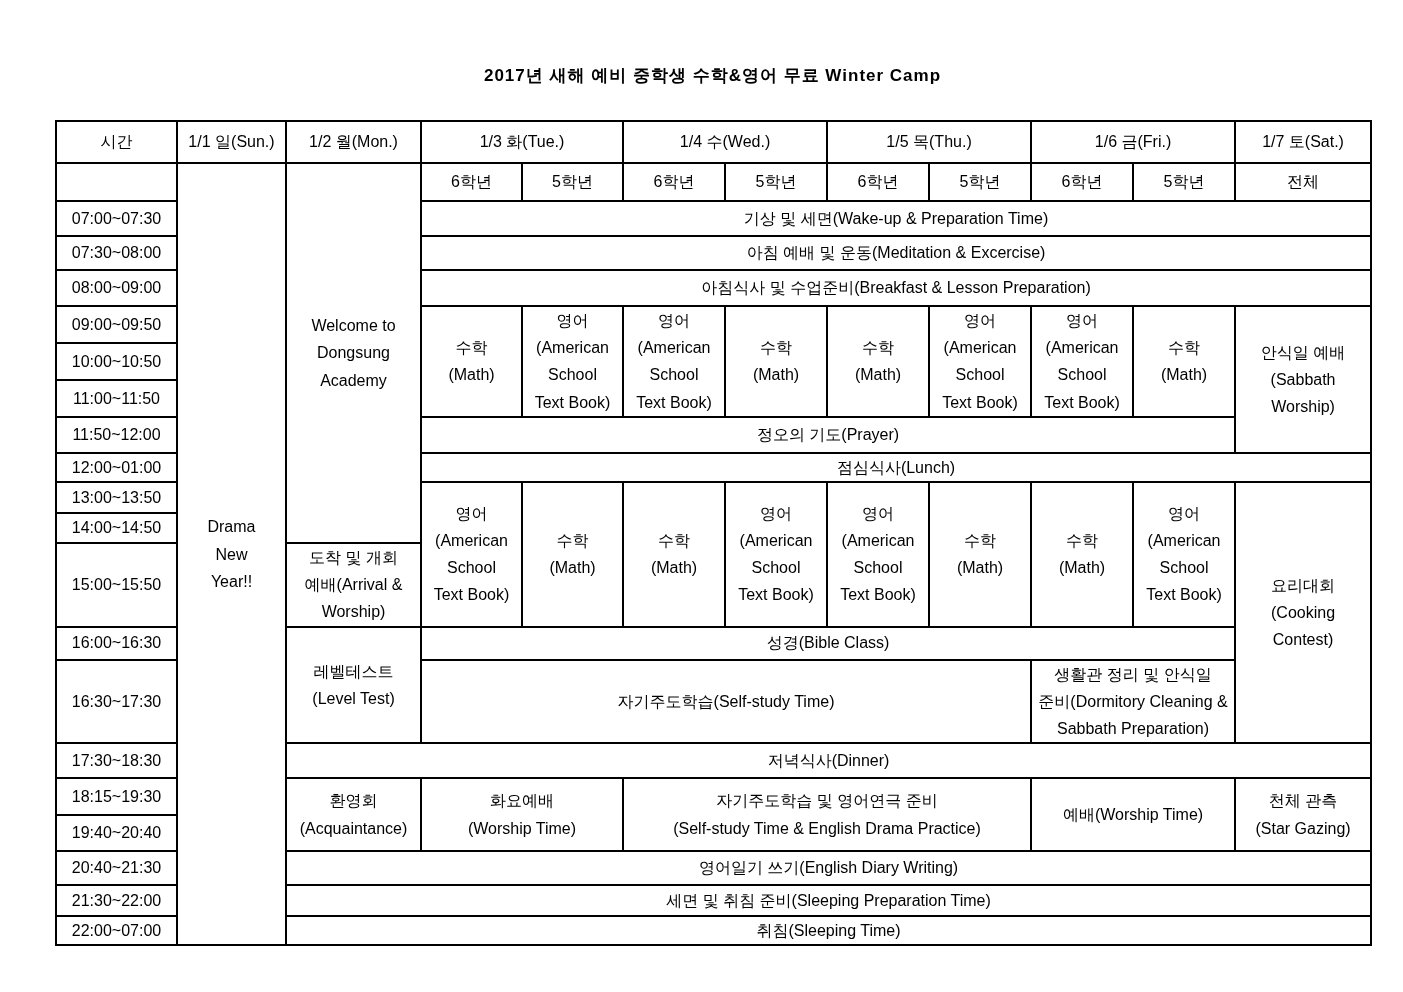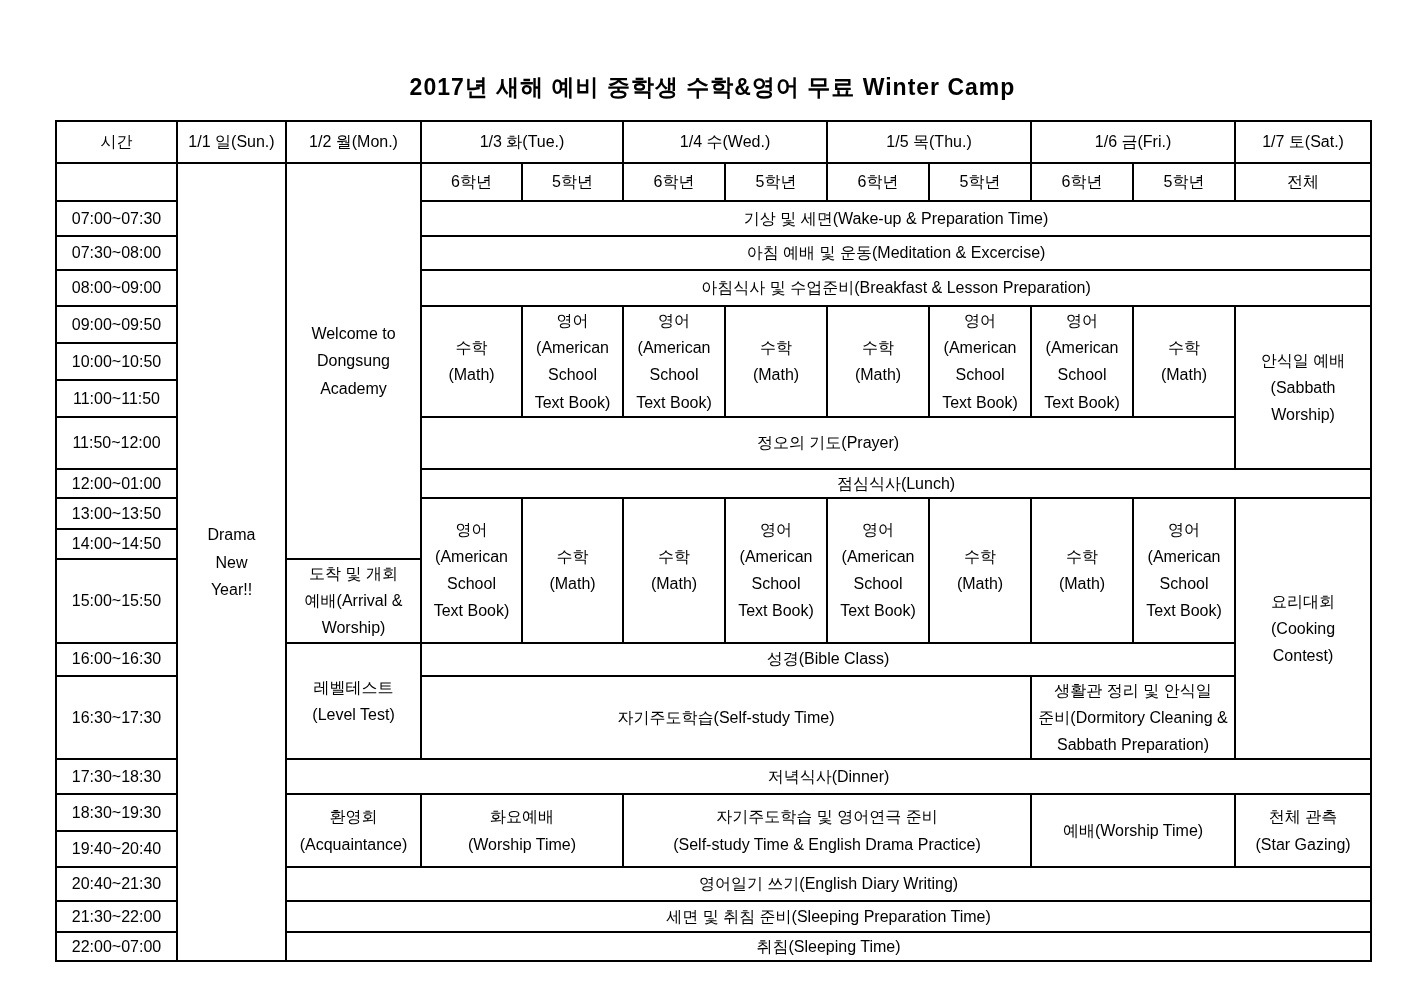--- a/index.html
+++ b/index.html
@@ -13,24 +13,24 @@
     overflow: hidden;
   }
   .page {
     position: relative;
     width: 1403px;
     height: 992px;
   }
   .title {
     position: absolute;
     left: 55px;
-    top: 72px;
+    top: 64px;
     width: 1315px;
     text-align: center;
-    font-size: 23px;
+    font-size: 17px;
     font-weight: bold;
     letter-spacing: 1px;
     margin: 0;
   }
   table.timetable {
     position: absolute;
     left: 55px;
     top: 120px;
     border-collapse: collapse;
     table-layout: fixed;
@@ -155,21 +155,21 @@
     </tr>
 
     <tr style="height:36px">
       <td class="time">10:00~10:50</td>
     </tr>
 
     <tr style="height:36px">
       <td class="time">11:00~11:50</td>
     </tr>
 
-    <tr style="height:52px">
+    <tr style="height:36px">
       <td class="time">11:50~12:00</td>
       <td colspan="8">정오의 기도(Prayer)</td>
     </tr>
 
     <tr style="height:22px">
       <td class="time">12:00~01:00</td>
       <td colspan="9">점심식사(Lunch)</td>
     </tr>
 
     <tr style="height:31px">
@@ -228,21 +228,21 @@
 준비(Dormitory Cleaning &amp;
 Sabbath Preparation)</td>
     </tr>
 
     <tr style="height:35px">
       <td class="time">17:30~18:30</td>
       <td colspan="10">저녁식사(Dinner)</td>
     </tr>
 
     <tr style="height:37px">
-      <td class="time">18:30~19:30</td>
+      <td class="time">18:15~19:30</td>
       <td rowspan="2" class="lh-med">환영회
 (Acquaintance)</td>
       <td rowspan="2" colspan="2" class="lh-med">화요예배
 (Worship Time)</td>
       <td rowspan="2" colspan="4" class="lh-med">자기주도학습 및 영어연극 준비
 (Self-study Time &amp; English Drama Practice)</td>
       <td rowspan="2" colspan="2" class="lh-med">예배(Worship Time)</td>
       <td rowspan="2" class="lh-med">천체 관측
 (Star Gazing)</td>
     </tr>

